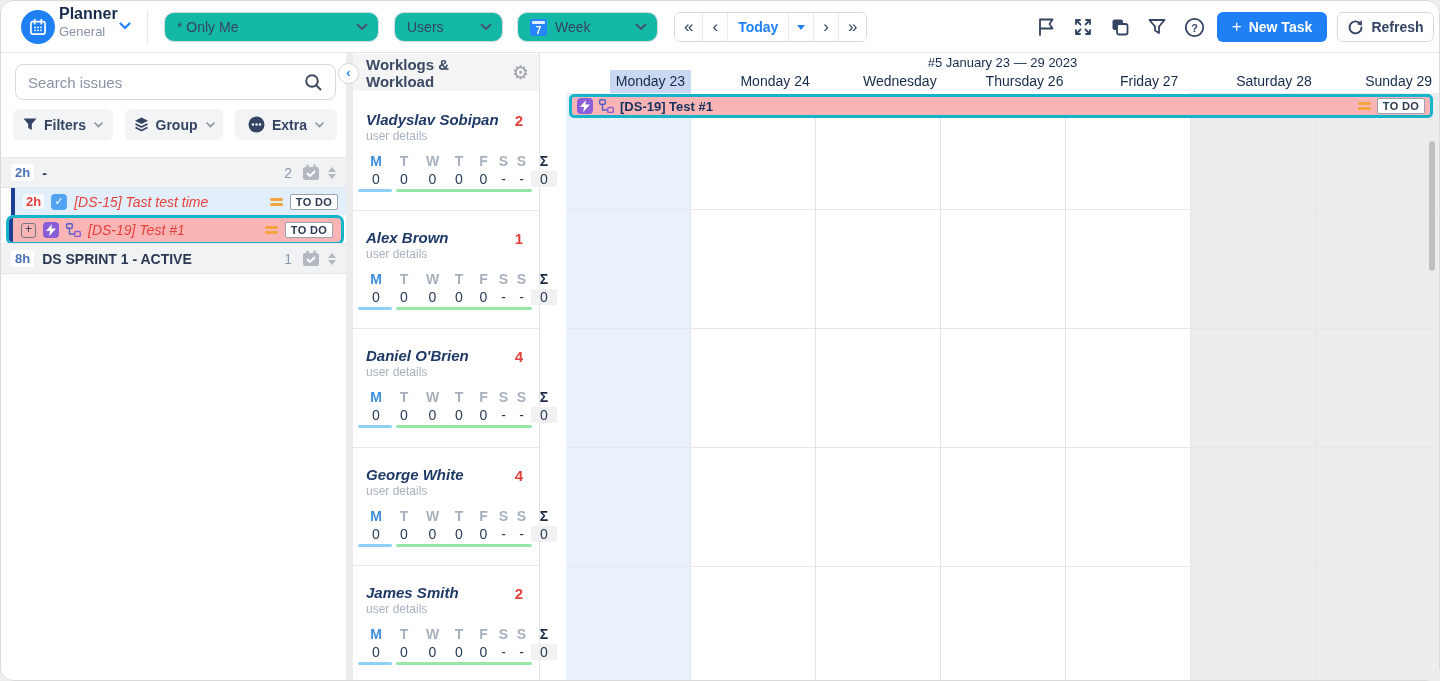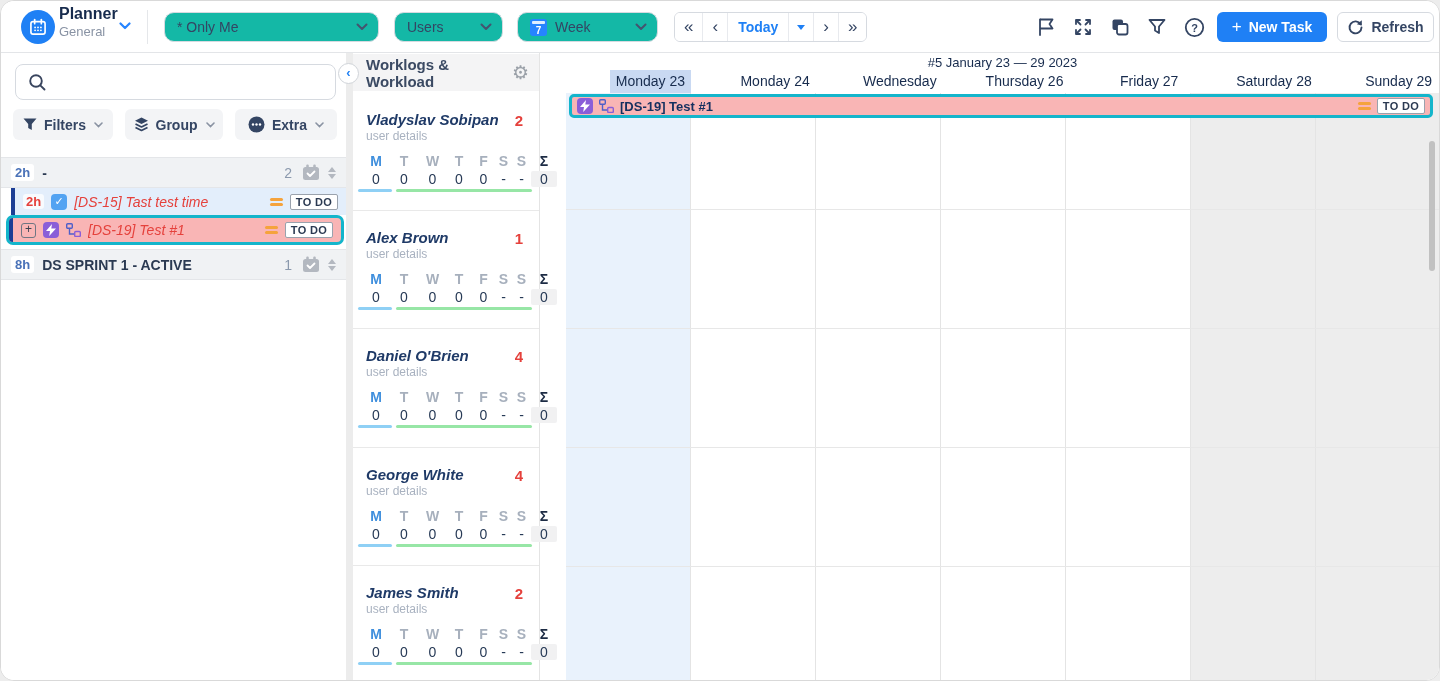--- a/index.html
+++ b/index.html
@@ -38,21 +38,21 @@
   .search { position:absolute; left:14px; top:11px; width:321px; height:36px; border:1px solid #d6dae0; border-radius:8px; display:flex; align-items:center; padding:0 12px; }
   .search input { flex:1; border:none; outline:none; font-family:inherit; font-size:15px; color:#344563; }
   .search input::placeholder { color:#8993a4; }
   .fbtn { position:absolute; top:56px; height:31px; background:#f3f4f6; border:none; border-radius:6px; font-family:inherit; font-size:14px; font-weight:600; color:#344563; display:flex; align-items:center; justify-content:center; gap:7px; cursor:pointer; }
   .fbtn .mini-caret { margin-left:1px; }
   .fbtn-1 { left:12px; width:100px; }
   .fbtn-2 { left:124px; width:98px; }
   .fbtn-3 { left:234px; width:102px; }
   .grouprow { position:absolute; left:0; right:0; height:31px; background:#f0f2f4; border-top:1px solid #e4e6e9; border-bottom:1px solid #e4e6e9; display:flex; align-items:center; padding:0 10px; gap:8px; }
   .g1 { top:104px; }
-  .g2 { top:196px; }
+  .g2 { top:190px; }
   .hbadge { background:#fff; border-radius:3px; padding:1px 4px; font-size:13px; font-weight:600; color:#4a72b8; }
   .gtitle { font-size:14px; font-weight:600; color:#2b3a52; }
   .gspacer { flex:1; }
   .gcount { font-size:14px; color:#8b99ad; margin-right:2px; }
   .sort { display:inline-flex; flex-direction:column; gap:2px; cursor:pointer; }
   .sort i { width:0; height:0; border:4px solid transparent; }
   .sort .up { border-bottom:5px solid #b3b8c0; }
   .sort .dn { border-top:5px solid #b3b8c0; }
   .issuerow { position:absolute; display:flex; align-items:center; gap:7px; padding:0 8px; }
   .r15 { left:10px; right:0; top:135px; height:27px; background:#e3eefb; border-left:4px solid #1c3e95; }
@@ -216,20 +216,21 @@
       <svg width="17" height="17" viewBox="0 0 17 17">
         <path d="M13.6 5.2 A6 6 0 1 0 14.5 8.5" fill="none" stroke="#344563" stroke-width="1.9" stroke-linecap="round"></path>
         <polygon points="14.8,1.2 14.8,6.6 9.8,5.2" fill="#344563"></polygon>
       </svg>
       <span>Refresh</span>
     </button>
   </header>
 
   <aside class="sidebar">
     <div class="search">
+      <input type="text" placeholder="Search issues" style="">
       <svg width="19" height="19" viewBox="0 0 19 19">
         <circle cx="8" cy="8" r="5.8" fill="none" stroke="#39455e" stroke-width="1.9"></circle>
         <line x1="12.3" y1="12.3" x2="16.5" y2="16.5" stroke="#39455e" stroke-width="1.9" stroke-linecap="round"></line>
       </svg>
     </div>
 
     <button class="fbtn fbtn-1">
       <svg width="14" height="13" viewBox="0 0 14 13">
           <path d="M0.5 0.5 H13.5 L8.8 6 V12 L5.2 10 V6 Z" fill="#344563"></path>
         </svg>

